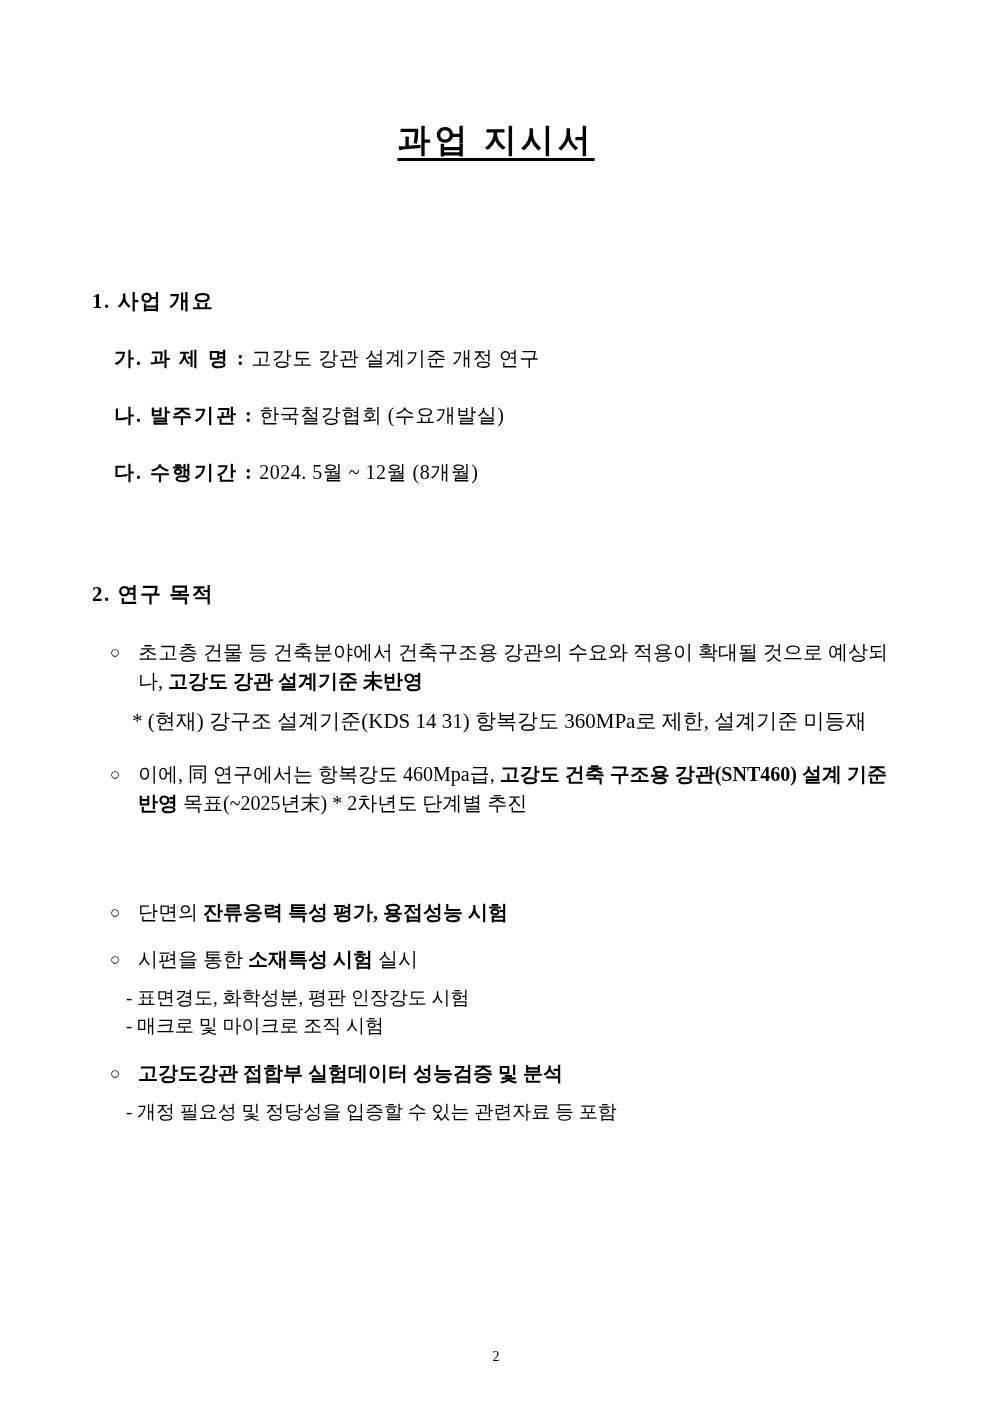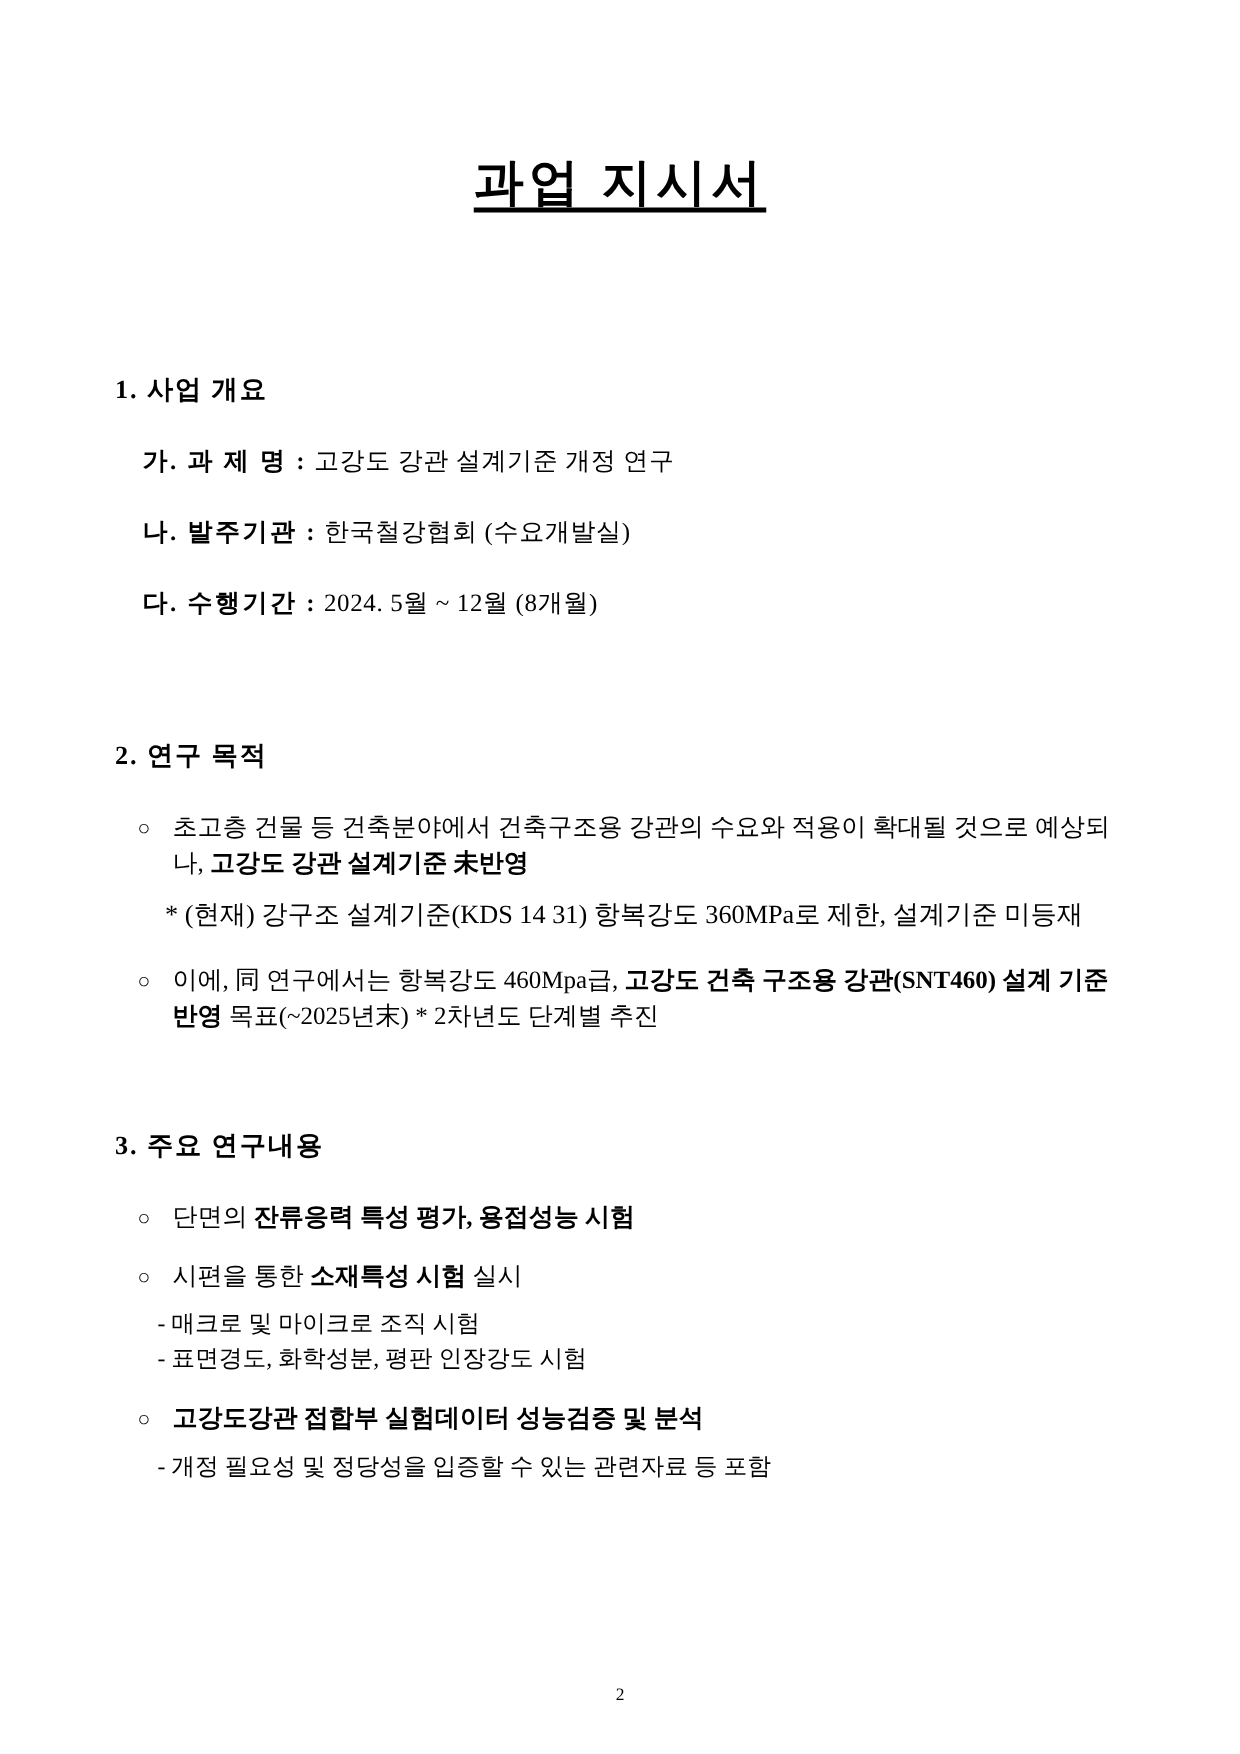--- a/index.html
+++ b/index.html
@@ -14,21 +14,21 @@
     margin: 0 auto;
     background: #ffffff;
     color: #000000;
     font-family: "Liberation Serif", serif;
     box-sizing: border-box;
     padding: 0 92px;
     overflow: hidden;
   }
   .doc-title {
     text-align: center;
-    font-size: 40px;
+    font-size: 33px;
     font-weight: bold;
     letter-spacing: 4px;
     text-decoration: underline;
     text-underline-offset: 7px;
     margin-top: 118px;
     margin-bottom: 0;
   }
   .section {
     margin-top: 0;
   }
@@ -157,21 +157,20 @@
       </div>
     </div>
 
     <div class="sp-10"></div>
 
   </div>
 
   <div class="sp-40"></div>
 
   <div class="section">
-    <div class="section-heading">3. 주요 연구내용</div>
 
     <div class="sp-30"></div>
 
     <div class="bullet-row indent-2">
       <div class="bullet-mark">○</div>
       <div class="bullet-body">
         <span>단면의 </span><span class="b">잔류응력 특성 평가, 용접성능 시험</span>
       </div>
     </div>
 
@@ -179,22 +178,22 @@
 
     <div class="bullet-row indent-2">
       <div class="bullet-mark">○</div>
       <div class="bullet-body">
         <span>시편을 통한 </span><span class="b">소재특성 시험</span><span> 실시</span>
       </div>
     </div>
 
     <div class="sp-10"></div>
 
+    <div class="dash-row indent-4">- 표면경도, 화학성분, 평판 인장강도 시험</div>
     <div class="dash-row indent-4">- 매크로 및 마이크로 조직 시험</div>
-    <div class="dash-row indent-4">- 표면경도, 화학성분, 평판 인장강도 시험</div>
 
     <div class="sp-18"></div>
 
     <div class="bullet-row indent-2">
       <div class="bullet-mark">○</div>
       <div class="bullet-body">
         <span class="b">고강도강관 접합부 실험데이터 성능검증 및 분석</span>
       </div>
     </div>
 

